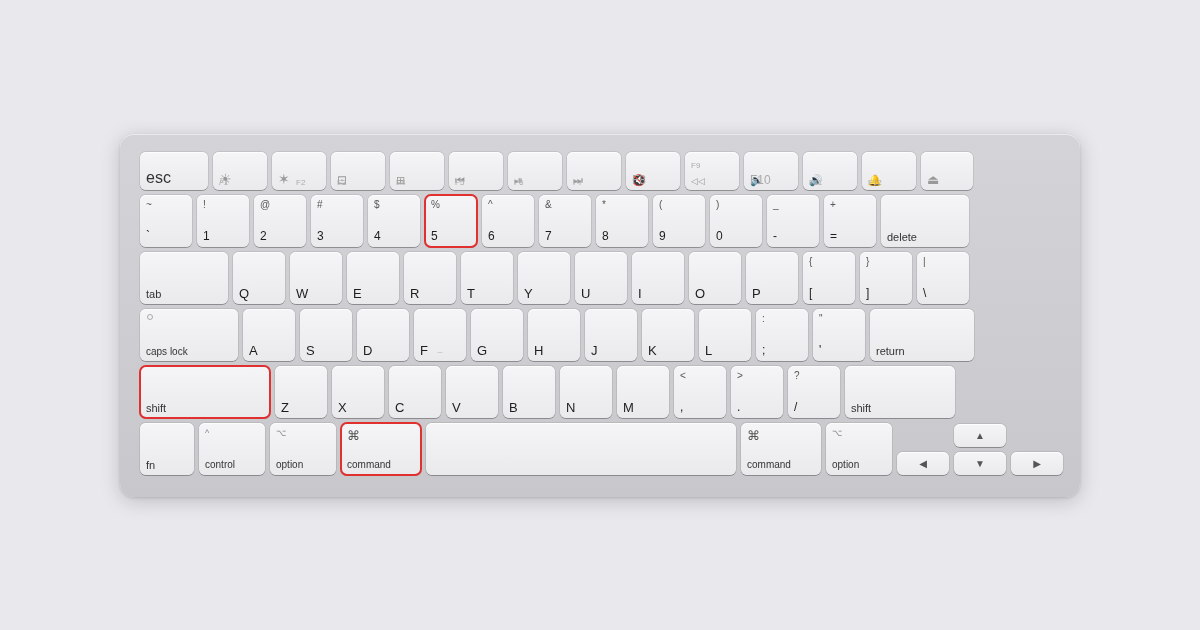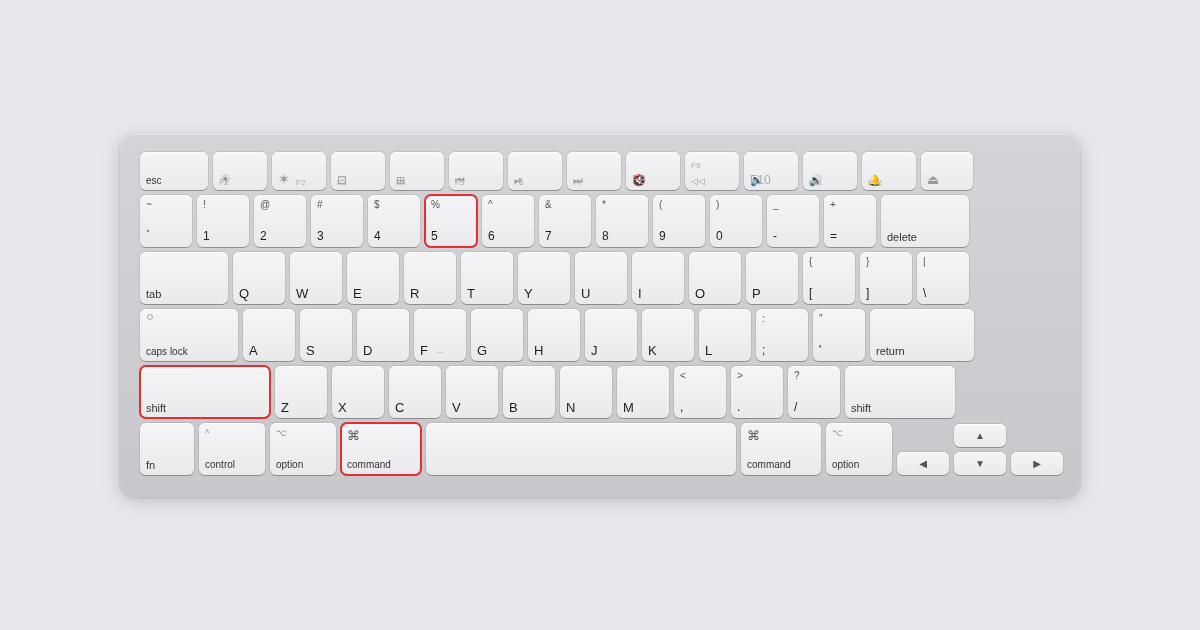--- a/index.html
+++ b/index.html
@@ -87,21 +87,21 @@
       padding: 4px 6px;
     }
   </style>
 </head>
 <body>
 
 <div class="keyboard">
 
   <div class="key-row">
     <div class="key key-fn w-esc">
-      <span class="main-label" style="font-size:10px;color:#333;">esc</span>
+      <span class="main-label" style="font-size:16px;color:#333;">esc</span>
     </div>
 
     <div class="key key-fn" style="min-width:54px;">
       <span class="main-label fn-icon">☀</span>
       <span style="font-size:8px;color:#aaa;position:absolute;bottom:3px;left:6px;font-style:italic;">F1</span>
     </div>
     <div class="key key-fn" style="min-width:54px;">
       <span class="main-label fn-icon">✶</span>
       <span style="font-size:8px;color:#aaa;position:absolute;bottom:3px;left:24px;">F2</span>
     </div>

